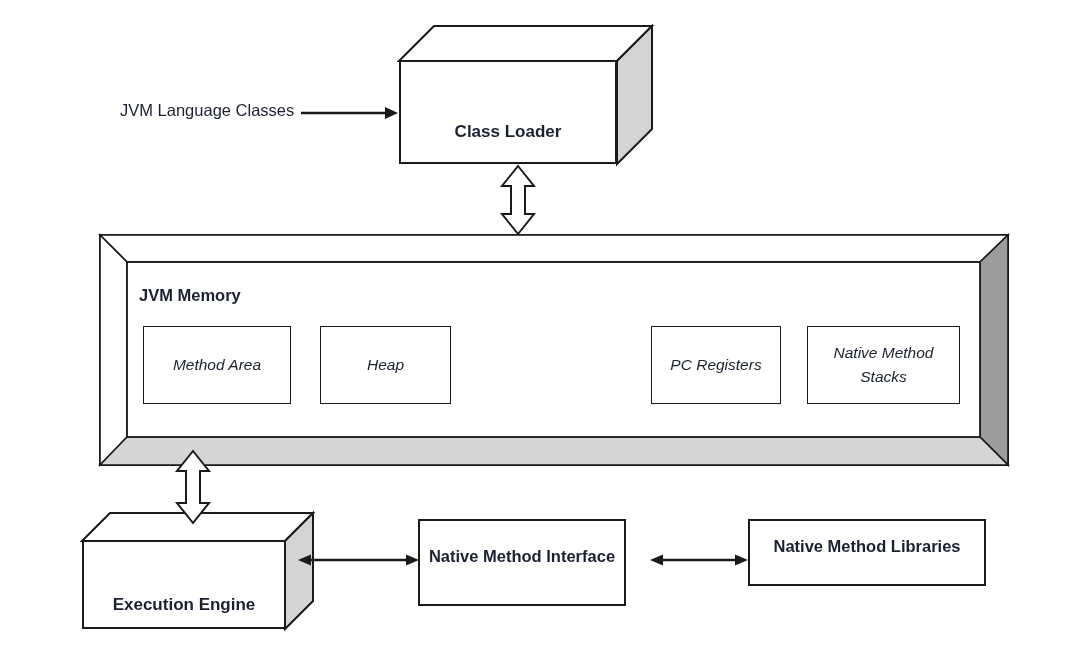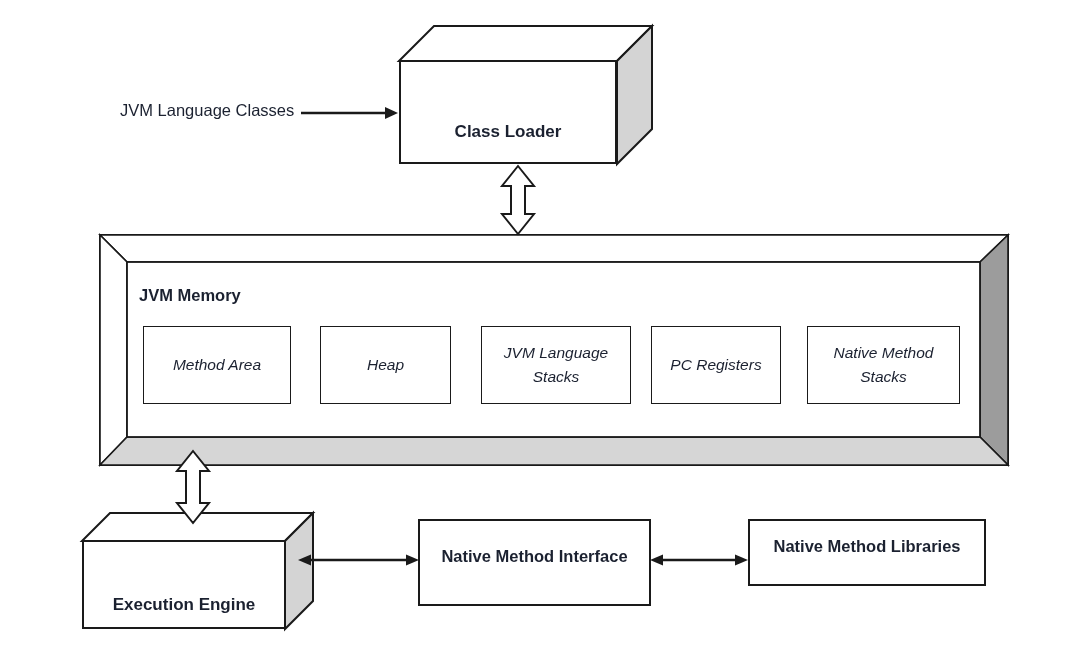--- a/index.html
+++ b/index.html
@@ -113,35 +113,32 @@
   </div>
 
   <div class="abs free-label bold" style="left:139px; top:286px; font-size:16.5px;">JVM Memory</div>
 
   <div class="abs mem-box" style="left:143px; top:326px; width:148px; height:78px;">
     <span>Method Area</span>
   </div>
   <div class="abs mem-box" style="left:320px; top:326px; width:131px; height:78px;align-items:center;">
     <span>Heap</span>
   </div>
-  <div class="abs mem-box" style="left:481px; top:326px; width:150px; height:78px;">
-    <span>JVM Language Stacks</span>
-  </div>
   <div class="abs mem-box" style="left:651px; top:326px; width:130px; height:78px;">
     <span>PC Registers</span>
   </div>
   <div class="abs mem-box" style="left:807px; top:326px; width:153px; height:78px;">
     <span>Native Method Stacks</span>
   </div>
 
   <div class="abs face-front" style="left:82px; top:540px; width:204px; height:89px; padding-bottom:12px;">
     <span>Execution Engine</span>
   </div>
 
-  <div class="abs flat-box" style="left:418px; top:519px; width:233px; height:87px; padding-bottom:12px;">
+  <div class="abs flat-box" style="left:418px; top:519px; width:208px; height:87px; padding-bottom:12px;">
     <span>Native Method Interface</span>
   </div>
 
   <div class="abs flat-box" style="left:748px; top:519px; width:238px; height:67px; padding-bottom:12px;">
     <span>Native Method Libraries</span>
   </div>
 
 </div>
 
 </body></html>

